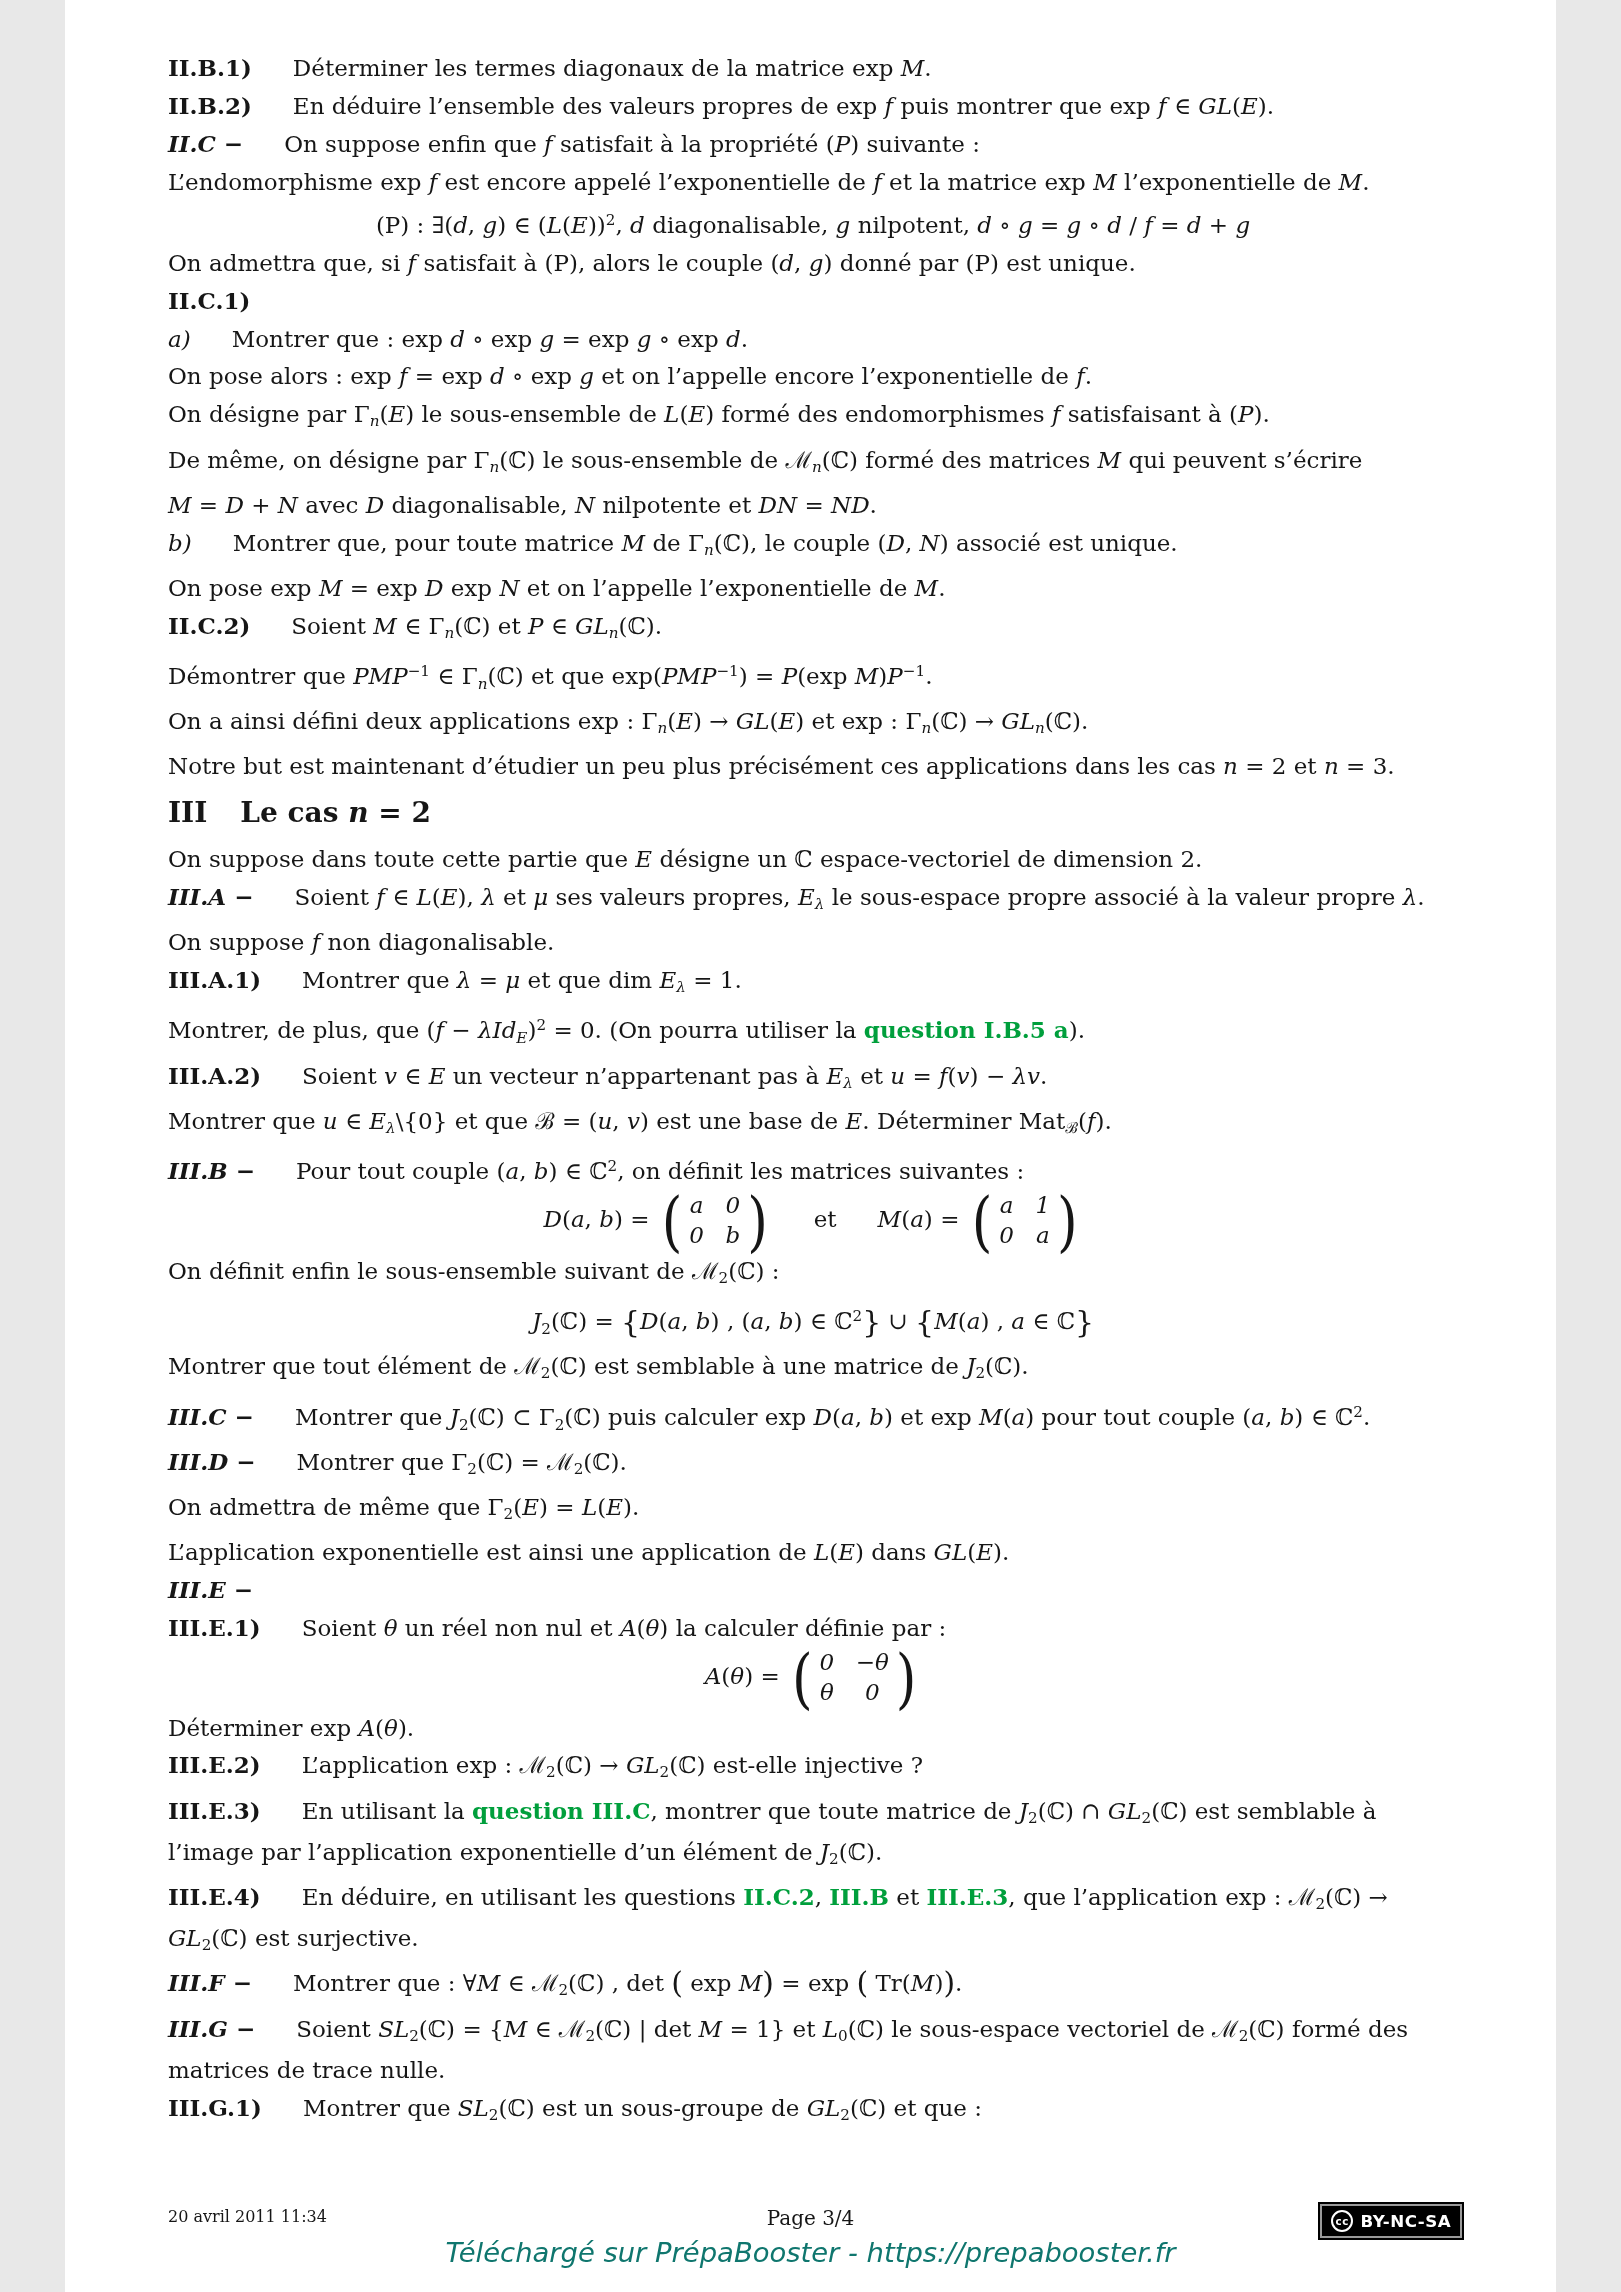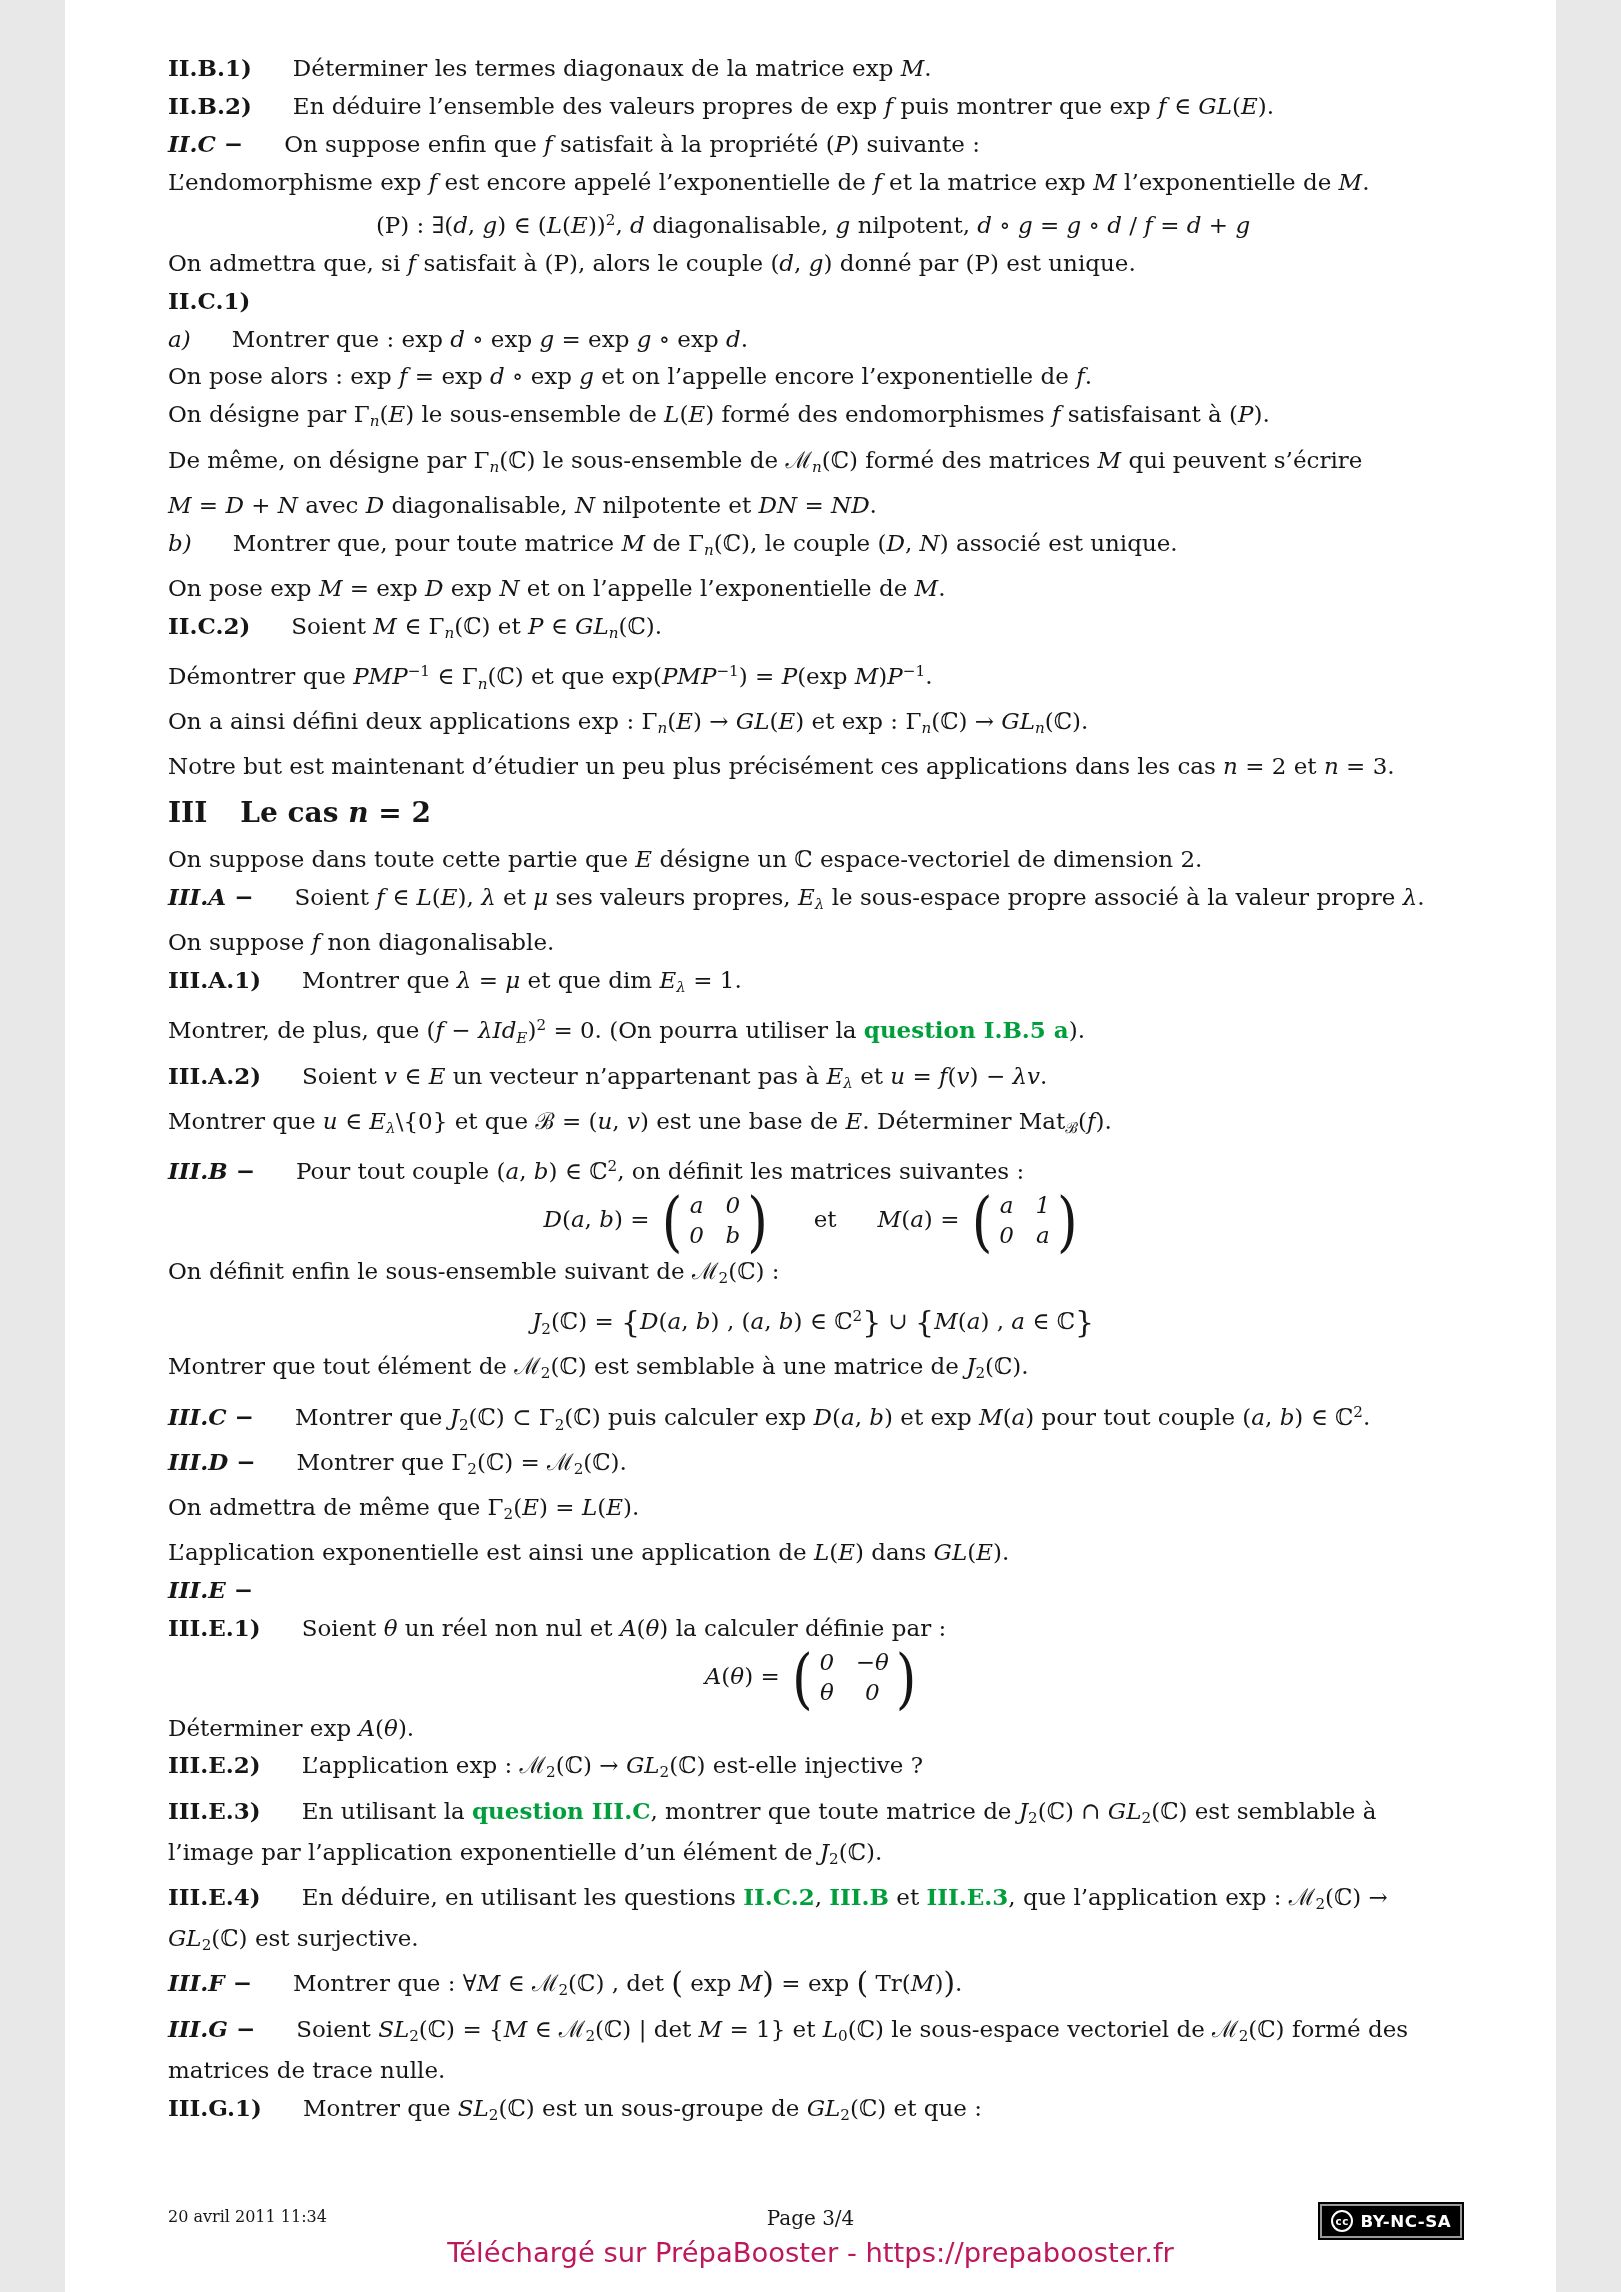--- a/index.html
+++ b/index.html
@@ -121,15 +121,15 @@
       <p class="line"><span class="r-bi">III.G</span><span class="r-b"> −</span><span class="r-gp"></span><span class="r-p">Soient </span><span class="r-i">SL</span><span class="r-u">2</span><span class="r-p">(ℂ) = {</span><span class="r-i">M</span><span class="r-p"> ∈ ℳ</span><span class="r-u">2</span><span class="r-p">(ℂ) | det </span><span class="r-i">M</span><span class="r-p"> = 1} et </span><span class="r-i">L</span><span class="r-u">0</span><span class="r-p">(ℂ) le sous-espace vectoriel de ℳ</span><span class="r-u">2</span><span class="r-p">(ℂ) formé des matrices de trace nulle.</span></p>
       <p class="line"><span class="r-b">III.G.1)</span><span class="r-gp"></span><span class="r-p">Montrer que </span><span class="r-i">SL</span><span class="r-u">2</span><span class="r-p">(ℂ) est un sous-groupe de </span><span class="r-i">GL</span><span class="r-u">2</span><span class="r-p">(ℂ) et que :</span></p>
     </div>
 
   <div class="footer-date">20 avril 2011 11:34</div>
   <div class="footer-page">Page 3/4</div>
   <div class="cc-badge">
     <span class="cc-circle">cc</span>
     <span>BY-NC-SA</span>
   </div>
-  <div class="watermark" style="color: #be185d;">Téléchargé sur PrépaBooster - https://prepabooster.fr</div>
+  <div class="watermark" style="color: #0f766e; font-style: italic;">Téléchargé sur PrépaBooster - https://prepabooster.fr</div>
 </div>
 
 
 </body></html>

